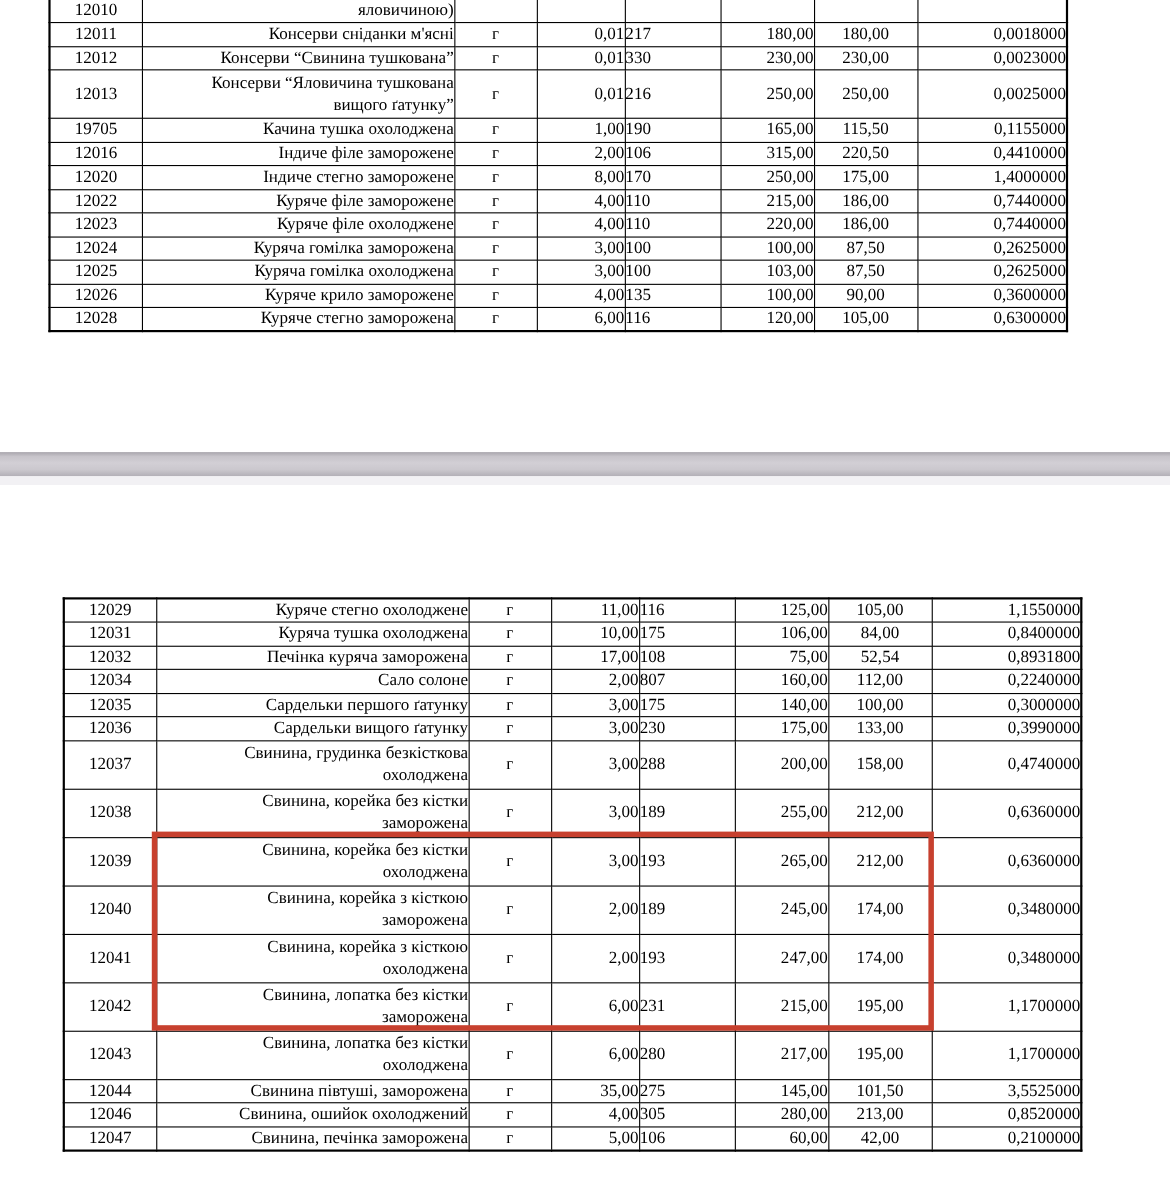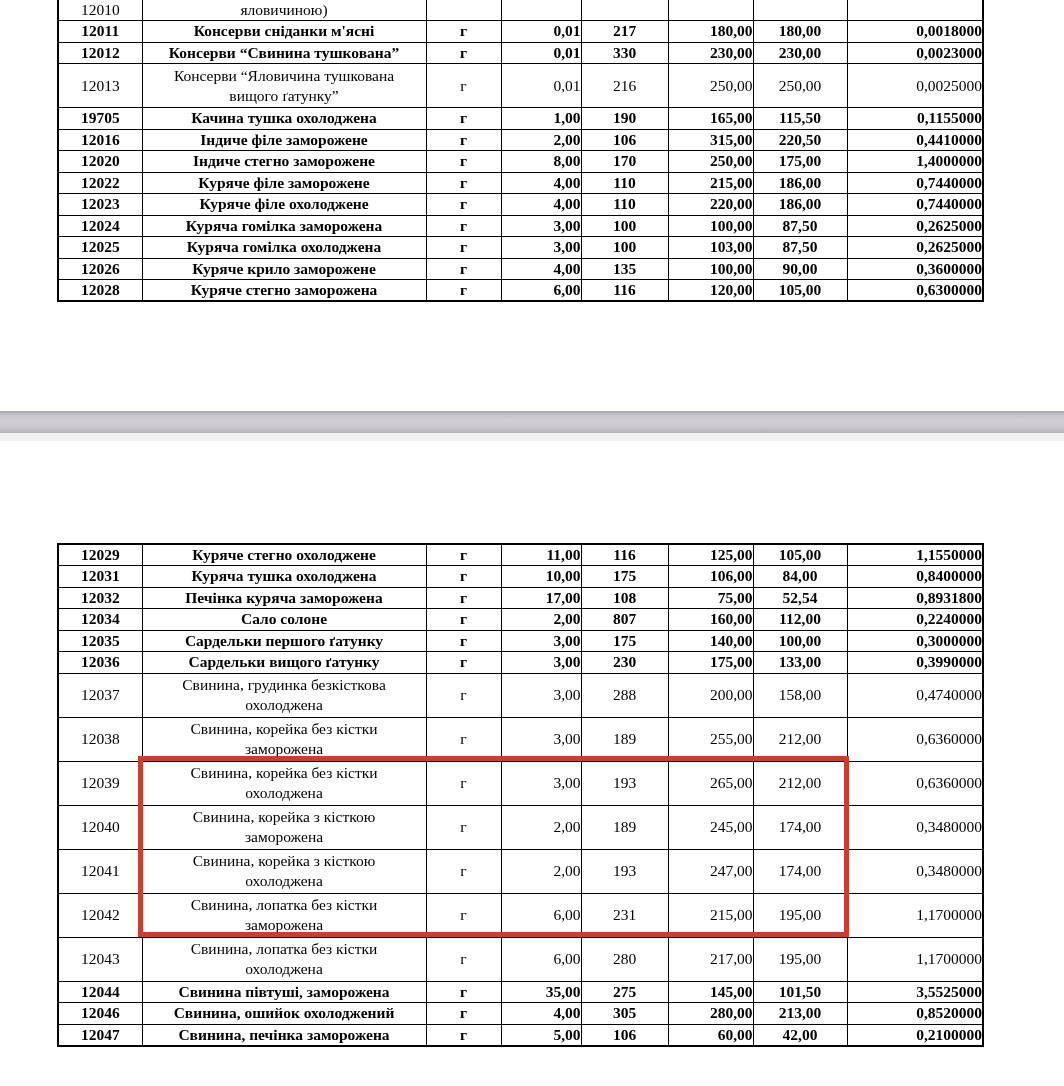--- a/index.html
+++ b/index.html
@@ -43,42 +43,42 @@
 
   table.doc {
     border-collapse: collapse;
     table-layout: fixed;
     width: 925px;
     font-size: 15.5px;
     line-height: 20px;
     color: #000;
   }
   table.doc { border: 2px solid #000; }
-  #table1 { position: absolute; left: 57px; top: 0; border-top: none; }
+  #table1 { position: absolute; left: 44px; top: 0; border-top: none; }
   #table2 { position: absolute; left: 57px; top: 102px; }
 
   table.doc td {
     border-top: 1px solid #000;
     border-bottom: 1px solid #000;
     border-left: 1.5px solid #000;
     border-right: 1.5px solid #000;
     padding: 0;
     overflow: hidden;
     vertical-align: middle;
   }
-  tr.single  { height: 21.5px; font-weight: bold; }
+  tr.single  { height: 21.5px; }
   tr.double  { height: 44px; }
   tr.partial-top { height: 14px; }
   tr.partial-top td { vertical-align: bottom; border-top: none; }
 
   td.c-code { text-align: center; vertical-align: bottom; padding-bottom: 1px; }
-  td.c-name { text-align: center; padding: 0 4px; white-space: pre-line; margin-left: 44px; }
+  td.c-name { text-align: right; padding: 0 4px; white-space: pre-line; margin-left: 44px; }
   td.c-unit { text-align: center; }
   td.c-qty  { text-align: right; padding-right: 5px; }
-  td.c-num  { text-align: center; padding-right: 4px; }
+  td.c-num  { text-align: left; padding-right: 4px; }
   td.c-p1   { text-align: right; padding-right: 5px; }
   td.c-p2   { text-align: center; }
   td.c-val  { text-align: right; padding-right: 6px; margin-top: 46px; }
 
   #highlight-box {
     position: absolute;
     left: 138px;
     top: 756px;
     width: 711px;
     height: 181px;

